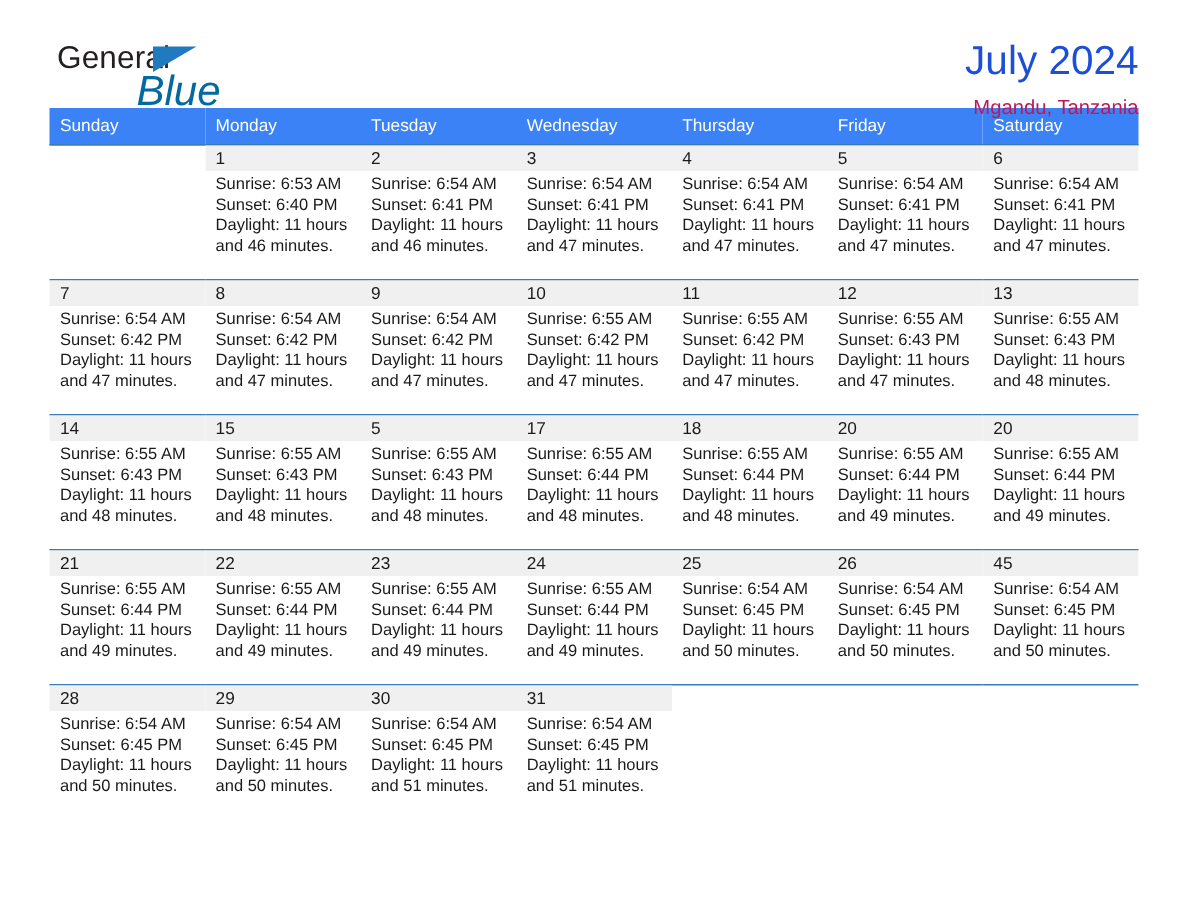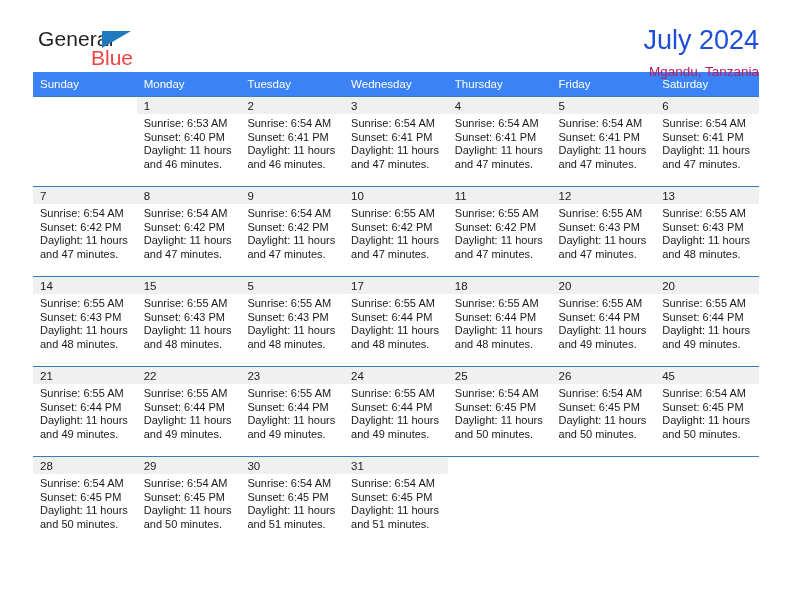--- a/index.html
+++ b/index.html
@@ -52,23 +52,24 @@
     top: 5px;
     width: 0;
     height: 0;
     border-left: 29px solid #1f7ac0;
     border-bottom: 17px solid transparent;
   }
   .brand-blue {
     position: absolute;
     left: 58px;
     top: 21px;
-    font-size: 21px;
-    color: #ef4444;
+    font-size: 28px;
+    color: #0369a1;
     line-height: 1;
+    font-style: italic;
   }
   .titles {
     text-align: right;
     padding-top: 0px;
   }
   .cal-title {
     font-size: 27px;
     color: #1d4ed8;
     line-height: 1.1;
     font-weight: normal;

